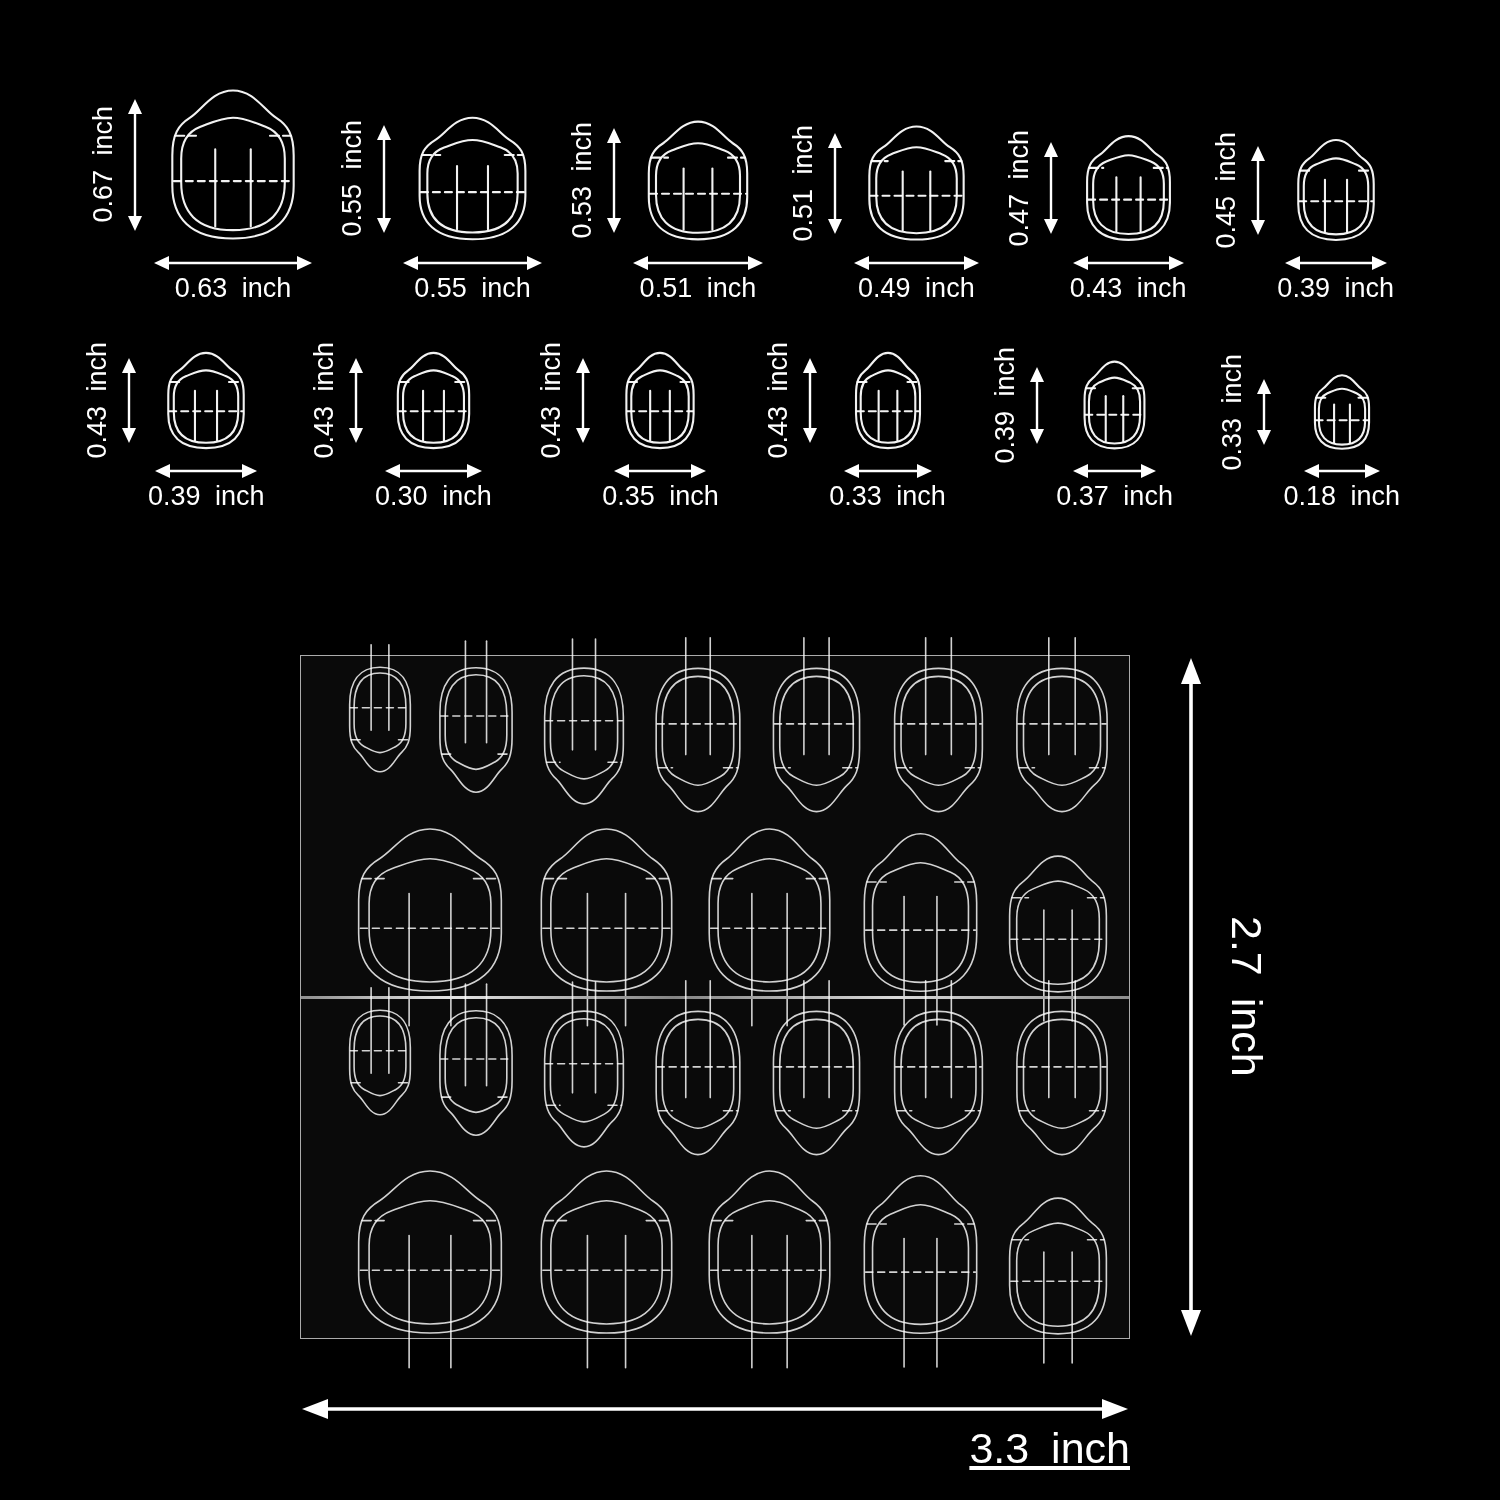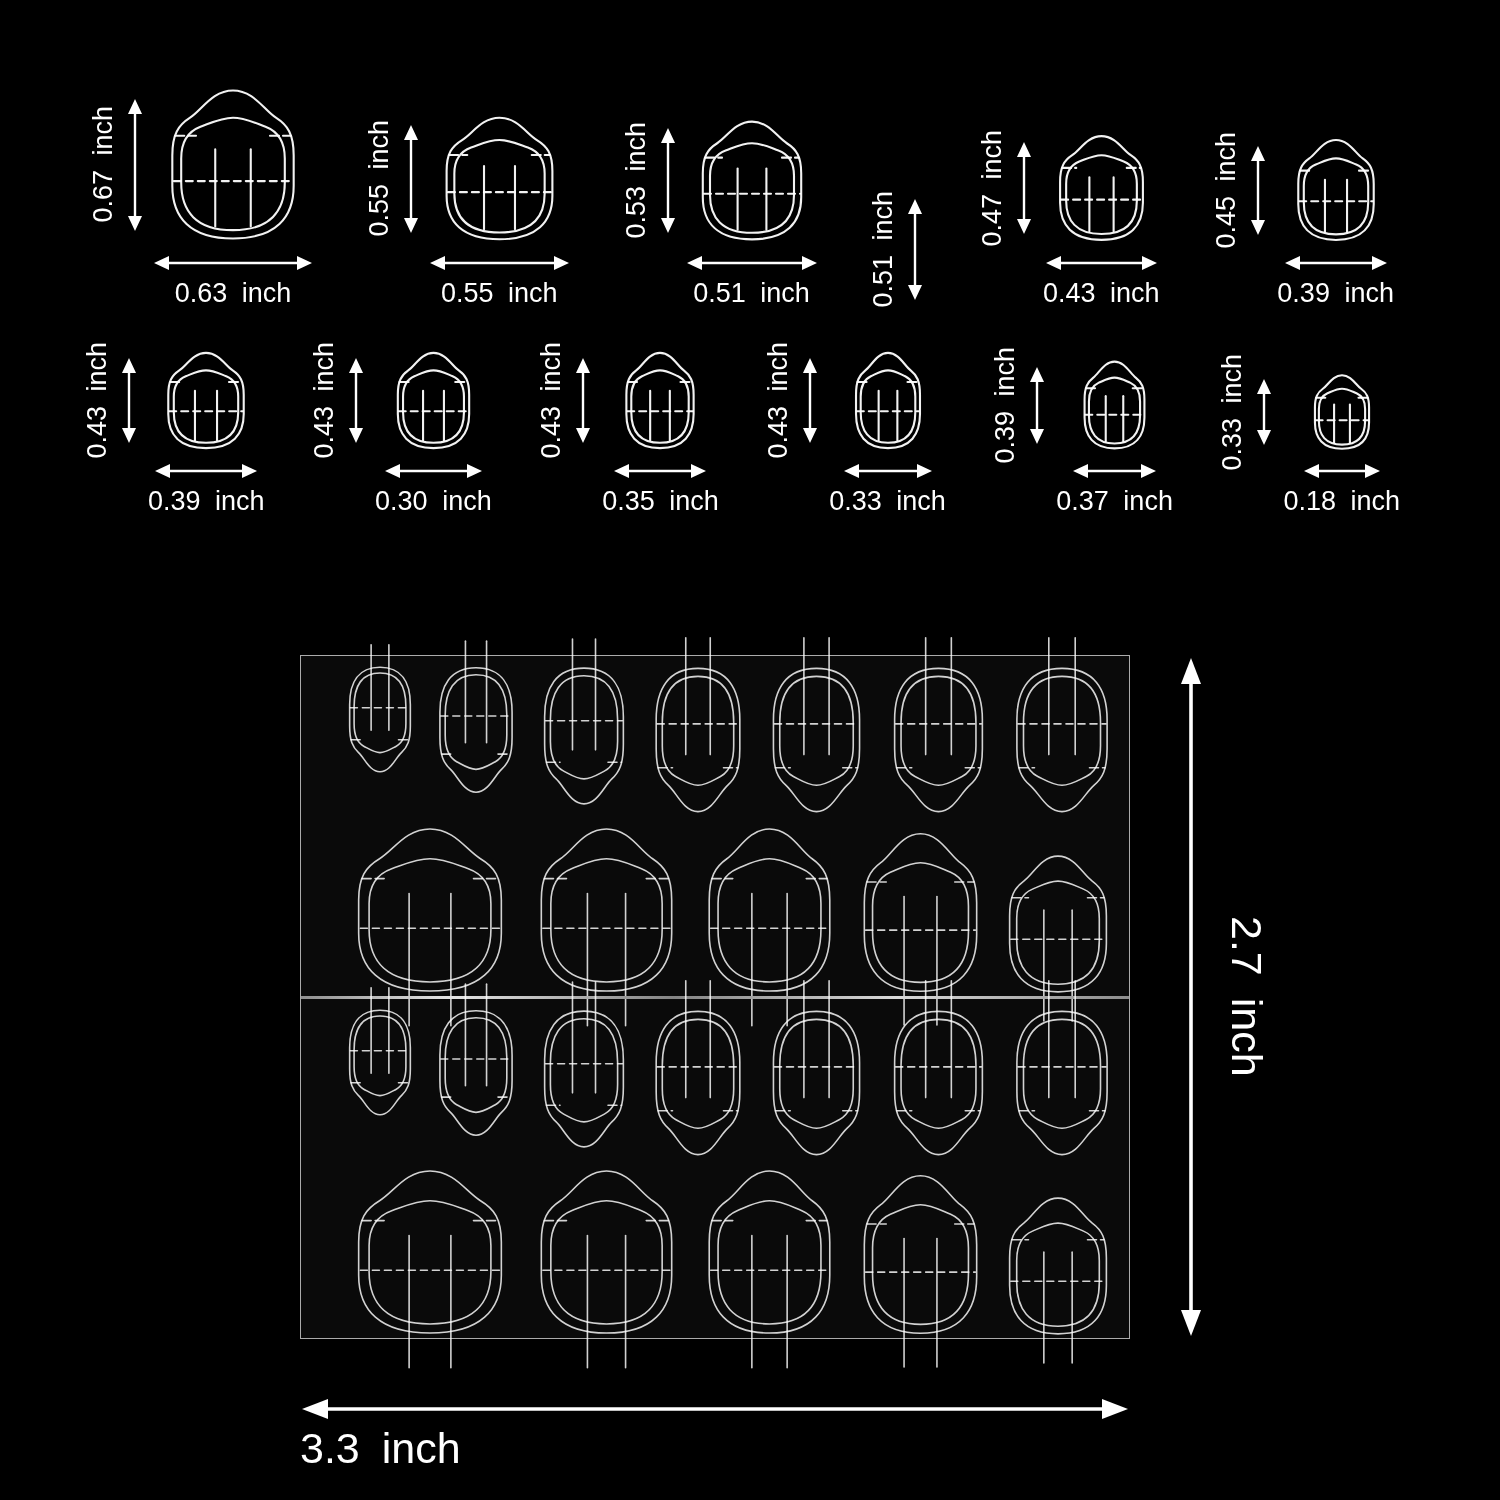--- a/index.html
+++ b/index.html
@@ -31,21 +31,20 @@
     transform: rotate(180deg);
     color: #ffffff;
     font-size: 27px;
     word-spacing: 7px;
     white-space: nowrap;
   }
   .h-label {
     color: #ffffff;
     font-size: 27px;
     word-spacing: 7px;
-    margin-top: 5px;
     white-space: nowrap;
   }
   .h-arrow { margin-top: 10px; line-height: 0; }
 
   svg { overflow: visible; display: block; }
   .nail-svg { line-height: 0; }
 
   
   #sheet {
     position: absolute;
@@ -76,22 +75,22 @@
     position: absolute; left: 1222px; top: 655px; height: 682px;
     display: flex; align-items: center;
   }
   #sheet-vdim-label span {
     writing-mode: vertical-rl;
     color: #ffffff; font-size: 43px; word-spacing: 10px; white-space: nowrap;
   }
   #sheet-hdim-arrow { position: absolute; left: 302px; top: 1396px; line-height: 0; }
   #sheet-hdim-label {
     position: absolute; left: 300px; top: 1424px; width: 830px;
-    text-align: left;
-    color: #ffffff; font-size: 43px; word-spacing: 10px; white-space: nowrap;
+    text-align: right;
+    color: #ffffff; font-size: 43px; word-spacing: 10px; white-space: nowrap; text-decoration: underline;
   }
 </style>
 </head>
 <body>
 
 <div id="stage">
   <div id="row1" class="size-row">
       <div class="diagram">
         <div class="v-dim" style="height:157px">
           <div class="v-label">0.67 inch</div>
@@ -180,20 +179,39 @@
         </div>
       </div>
       <div class="diagram">
         <div class="v-dim" style="height:120px">
           <div class="v-label">0.51 inch</div>
           <svg width="20" height="101" viewBox="0 0 20 101">
             <line x1="10" y1="12" x2="10" y2="89" stroke="#ffffff" stroke-width="2.4"></line>
             <polygon points="10,0 3,15 17,15" fill="#ffffff"></polygon>
             <polygon points="10,101 3,86 17,86" fill="#ffffff"></polygon>
           </svg>
+        </div>
+        <div class="nail-col">
+          <svg class="nail-svg" width="115" height="120" viewBox="0 0 100 104" preserveAspectRatio="none" fill="none" stroke="#ffffff" stroke-opacity="0.95" stroke-width="2.1" stroke-linecap="round">
+            <path d="M9,46 C9,32 13,26 21,21 C29,16 36,3 50,3 C64,3 71,16 79,21 C87,26 91,32 91,46 L91,66 C91,87 79,101 50,101 C21,101 9,87 9,66 Z" vector-effect="non-scaling-stroke"></path>
+            <path d="M15,48 C15,36 20,30 28,27 C35,24.5 42,21 50,21 C58,21 65,24.5 72,27 C80,30 85,36 85,48 L85,64 C85,83 75,95.5 50,95.5 C25,95.5 15,83 15,64 Z" vector-effect="non-scaling-stroke"></path>
+            <line x1="11" y1="33" x2="25" y2="33" stroke-dasharray="9 4" vector-effect="non-scaling-stroke"></line>
+            <line x1="75" y1="33" x2="89" y2="33" stroke-dasharray="9 4" vector-effect="non-scaling-stroke"></line>
+            <line x1="10" y1="63" x2="90" y2="63" stroke-dasharray="7 5" vector-effect="non-scaling-stroke"></line>
+            <line x1="38" y1="42" x2="38" y2="93" vector-effect="non-scaling-stroke"></line>
+            <line x1="62" y1="42" x2="62" y2="93" vector-effect="non-scaling-stroke"></line>
+          </svg>
+          <div class="h-arrow">
+            <svg width="125" height="20" viewBox="0 0 125 20">
+              <line x1="12" y1="10" x2="113" y2="10" stroke="#ffffff" stroke-width="2.4"></line>
+              <polygon points="0,10 15,3 15,17" fill="#ffffff"></polygon>
+              <polygon points="125,10 110,3 110,17" fill="#ffffff"></polygon>
+            </svg>
+          </div>
+          <div class="h-label">0.49 inch</div>
         </div>
       </div>
       <div class="diagram">
         <div class="v-dim" style="height:110px">
           <div class="v-label">0.47 inch</div>
           <svg width="20" height="92" viewBox="0 0 20 92">
             <line x1="10" y1="12" x2="10" y2="80" stroke="#ffffff" stroke-width="2.4"></line>
             <polygon points="10,0 3,15 17,15" fill="#ffffff"></polygon>
             <polygon points="10,92 3,77 17,77" fill="#ffffff"></polygon>
           </svg>

